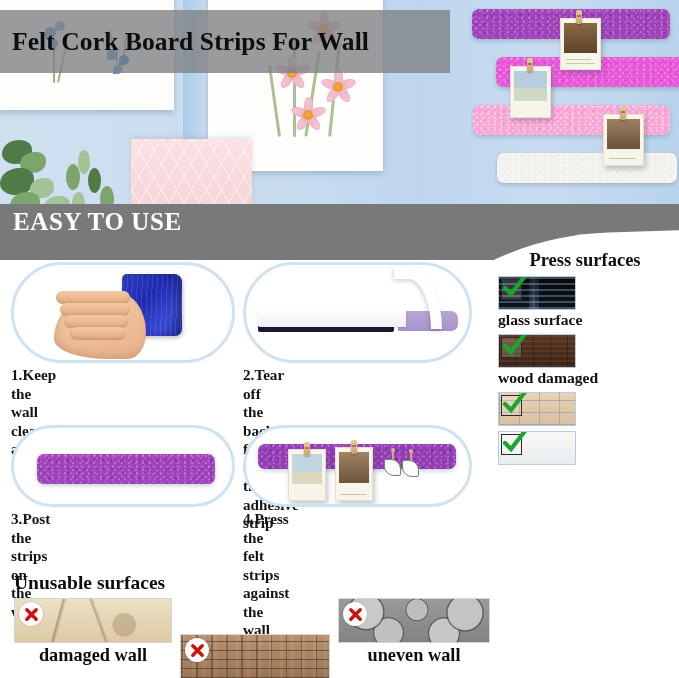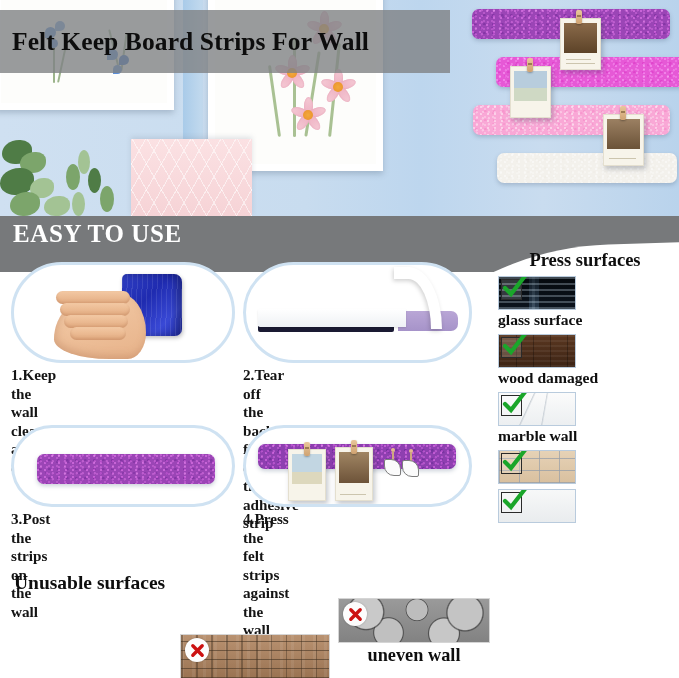--- a/index.html
+++ b/index.html
@@ -97,21 +97,21 @@
     position: absolute; left: 0; top: 10px; width: 450px; height: 63px;
     background: rgba(128,130,132,.80);
     display: flex; align-items: center; padding-left: 12px;
   }
   .title-bar span {
     font-size: 25.5px; font-weight: bold; color: #0d0d0d; letter-spacing: .1px;
     white-space: nowrap;
   }
 
   
-  .eb-wrap { position: absolute; left: 0; top: 216px; width: 679px; height: 56px; overflow: hidden; }
+  .eb-wrap { position: absolute; left: 0; top: 204px; width: 679px; height: 56px; overflow: hidden; }
   .eb-grey {
     position: absolute; left: 0; top: 0; width: 679px; height: 56px;
     background: #77797b;
   }
   .eb-cut {
     position: absolute; left: 360px; top: 30px; width: 420px; height: 210px;
     background: #ffffff; border-radius: 60% 0 0 0 / 100% 0 0 0;
     transform: rotate(-2deg);
   }
   .eb-label {
@@ -372,21 +372,21 @@
       </div>
 
       <div class="pin" style="left:172px;top:106px;"></div>
       <div class="polaroid" style="left:155px;top:114px;width:41px;height:52px;">
         <div class="ph" style="height:30px;background:linear-gradient(#9b8062,#6b5338);"></div>
         <div style="position:absolute;left:5px;bottom:6px;right:7px;height:1px;background:#ccc5ae;"></div>
       </div>
     </div>
 
     <div class="title-bar">
-      <span>Felt Keep Board Strips For Wall</span>
+      <span>Felt Cork Board Strips For Wall</span>
     </div>
   </div>
 
   <div class="eb-wrap">
     <div class="eb-grey"></div>
     <div class="eb-cut"></div>
     <div class="eb-label">EASY TO USE</div>
   </div>
 
   <div class="steps">
@@ -476,30 +476,20 @@
       <div class="us-thumb tx-wood">
         <div class="chk">
           <svg viewBox="0 0 28 28">
               <path d="M5 15 L11 21 L25 3" stroke="#1aa62a" stroke-width="4.2" fill="none" stroke-linecap="round"></path>
             </svg>
         </div>
       </div>
       <div class="us-label">wood damaged</div>
     </div>
 
-    <div class="us-item">
-      <div class="us-thumb tx-marble">
-        <div class="chk">
-          <svg viewBox="0 0 28 28">
-              <path d="M5 15 L11 21 L25 3" stroke="#1aa62a" stroke-width="4.2" fill="none" stroke-linecap="round"></path>
-            </svg>
-        </div>
-      </div>
-      <div class="us-label">marble wall</div>
-    </div>
 
     <div class="us-item">
       <div class="us-thumb tx-tile">
         <div class="chk">
           <svg viewBox="0 0 28 28">
               <path d="M5 15 L11 21 L25 3" stroke="#1aa62a" stroke-width="4.2" fill="none" stroke-linecap="round"></path>
             </svg>
         </div>
       </div>
     </div>
@@ -512,20 +502,30 @@
             </svg>
         </div>
       </div>
     </div>
   </div>
 
   <div class="unusable">
     <div class="unusable-h">Unusable surfaces</div>
     <div class="un-row">
 
+      <div class="un-item i0">
+        <div class="un-thumb tx-damaged">
+          <div class="xmark">
+            <svg viewBox="0 0 16 16">
+                <path d="M3 3 L13 13 M13 3 L3 13" stroke="#cc1111" stroke-width="3.6" stroke-linecap="round"></path>
+              </svg>
+          </div>
+        </div>
+        <div class="un-label">damaged wall</div>
+      </div>
 
       <div class="un-item i1">
         <div class="un-thumb tx-rough">
           <div class="xmark">
             <svg viewBox="0 0 16 16">
                 <path d="M3 3 L13 13 M13 3 L3 13" stroke="#cc1111" stroke-width="3.6" stroke-linecap="round"></path>
               </svg>
           </div>
         </div>
         <div class="un-label">rough wall</div>

